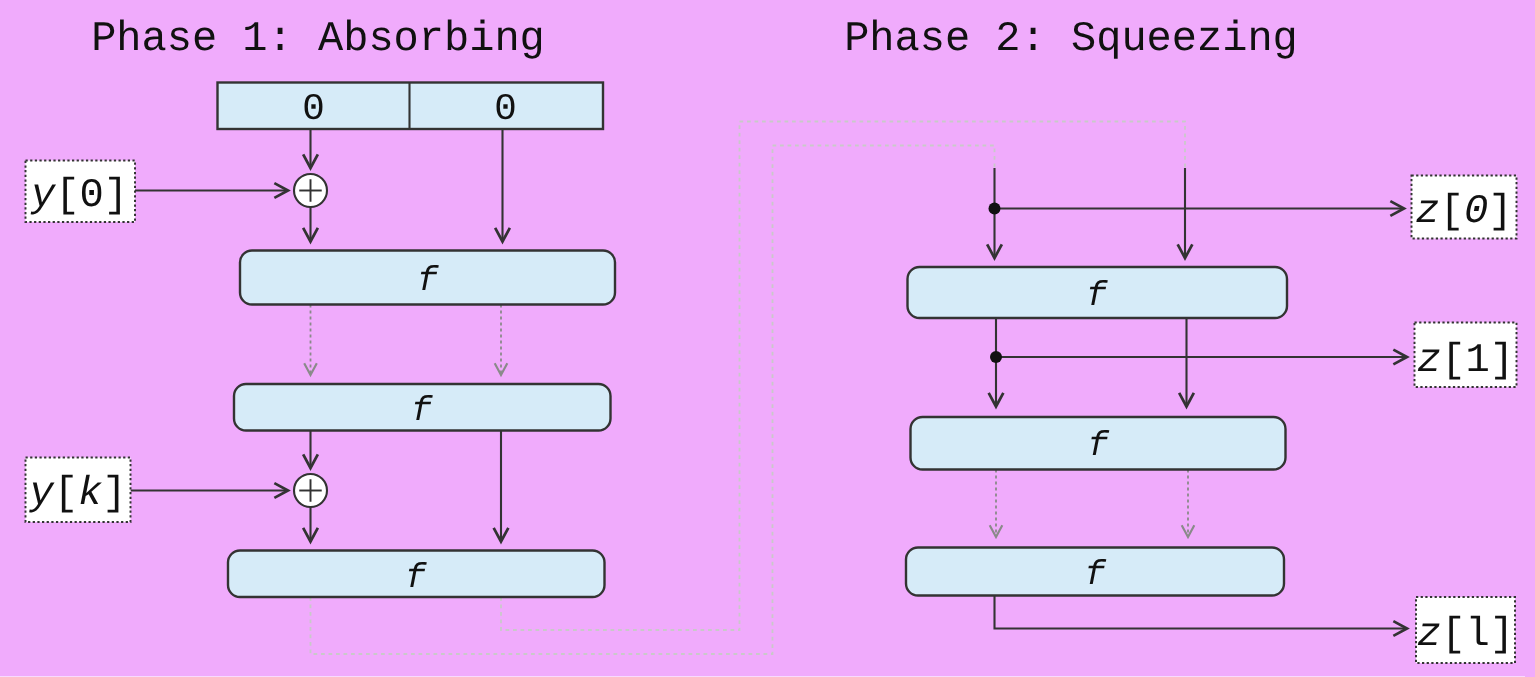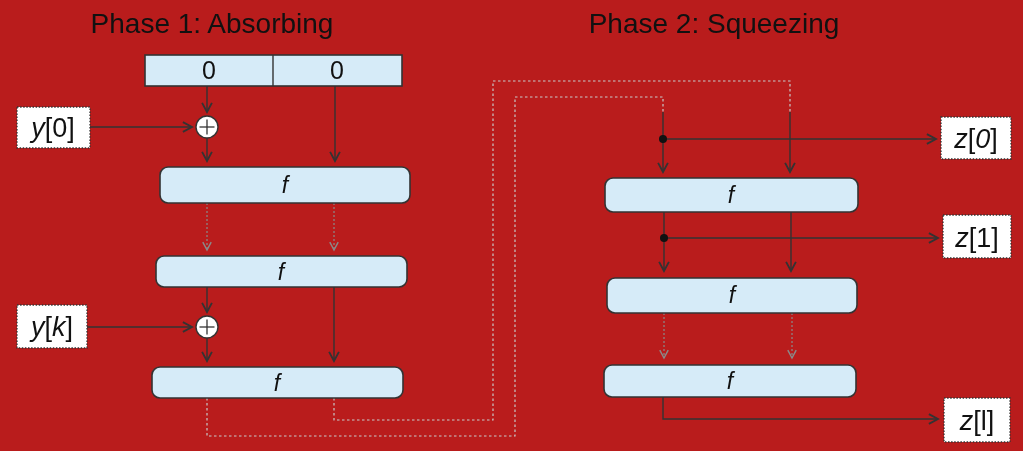--- a/index.html
+++ b/index.html
@@ -1,17 +1,17 @@
 <!DOCTYPE html>
 <html><head>
 <meta charset="utf-8">
 <style>
   html,body{margin:0;padding:0;background:#ffffff;}
-  #stage{position:relative;width:1023px;height:451px;background:#b91c1c;overflow:hidden;
-         font-family:Liberation Sans, sans-serif;}
+  #stage{position:relative;width:1023px;height:451px;background:#f0abfc;overflow:hidden;
+         font-family:Liberation Mono, monospace;}
   svg{display:block;}
   .title{font-size:28px;fill:#111111;}
   .cellzero{font-size:25px;fill:#111111;}
   .fbox{fill:#d6ebf8;stroke:#333333;stroke-width:1.6;}
   .statebox{fill:#d6ebf8;stroke:#333333;stroke-width:1.6;}
   .flabel{font-size:23px;font-style:italic;fill:#111111;}
   .lblbox{fill:#ffffff;stroke:#333333;stroke-width:1.3;stroke-dasharray:1.5 1.6;}
   .lbltext{font-size:27px;fill:#111111;}
   .it{font-style:italic;}
   .arrow{stroke:#333333;stroke-width:1.4;fill:none;}

